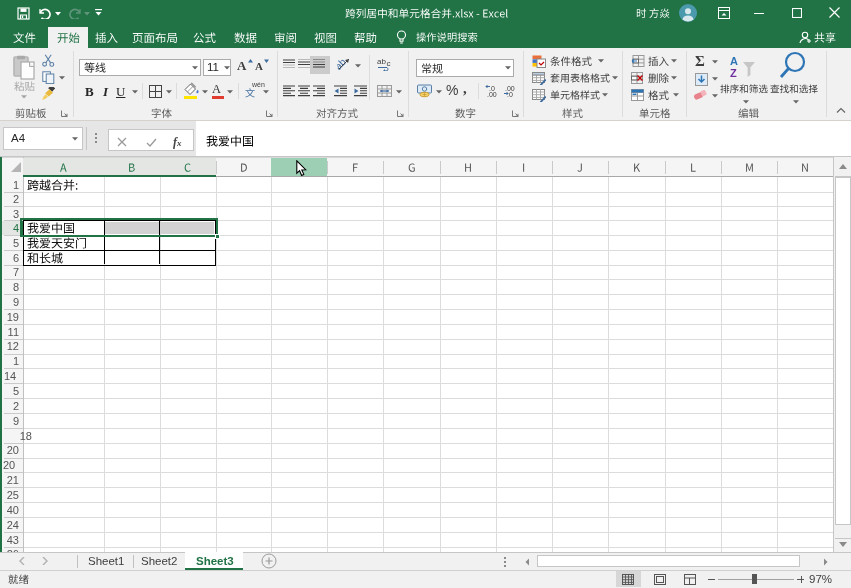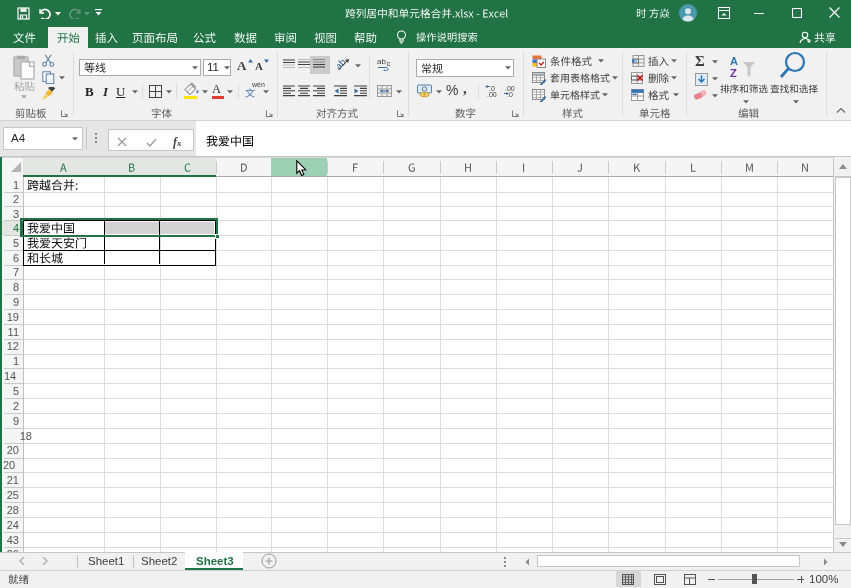--- a/index.html
+++ b/index.html
@@ -970,21 +970,21 @@
     <div style="position:absolute;left:16px;top:429.6px;width:16px;text-align:right;font:11px 'Liberation Sans',sans-serif;color:#555">18</div>
     <div style="position:absolute;left:4.0px;top:457.5px;width:19.0px;height:1.0px;background:#cacaca"></div>
     <div style="position:absolute;left:3.0px;top:444.4px;width:16px;text-align:right;font:11px 'Liberation Sans',sans-serif;color:#555">20</div>
     <div style="position:absolute;left:4.0px;top:472.4px;width:19.0px;height:1.0px;background:#cacaca"></div>
     <div style="position:absolute;left:3.0px;top:459.2px;width:16px;text-align:left;font:11px 'Liberation Sans',sans-serif;color:#555">20</div>
     <div style="position:absolute;left:4.0px;top:487.2px;width:19.0px;height:1.0px;background:#cacaca"></div>
     <div style="position:absolute;left:3.0px;top:474.1px;width:16px;text-align:right;font:11px 'Liberation Sans',sans-serif;color:#555">21</div>
     <div style="position:absolute;left:4.0px;top:502.1px;width:19.0px;height:1.0px;background:#cacaca"></div>
     <div style="position:absolute;left:3.0px;top:488.9px;width:16px;text-align:right;font:11px 'Liberation Sans',sans-serif;color:#555">25</div>
     <div style="position:absolute;left:4.0px;top:517.0px;width:19.0px;height:1.0px;background:#cacaca"></div>
-    <div style="position:absolute;left:3.0px;top:503.8px;width:16px;text-align:right;font:11px 'Liberation Sans',sans-serif;color:#555">28</div>
+    <div style="position:absolute;left:3.0px;top:503.8px;width:16px;text-align:right;font:11px 'Liberation Sans',sans-serif;color:#555">40</div>
     <div style="position:absolute;left:4.0px;top:531.8px;width:19.0px;height:1.0px;background:#cacaca"></div>
     <div style="position:absolute;left:3.0px;top:518.7px;width:16px;text-align:right;font:11px 'Liberation Sans',sans-serif;color:#555">24</div>
     <div style="position:absolute;left:4.0px;top:546.6px;width:19.0px;height:1.0px;background:#cacaca"></div>
     <div style="position:absolute;left:3.0px;top:533.5px;width:16px;text-align:right;font:11px 'Liberation Sans',sans-serif;color:#555">43</div>
     <div style="position:absolute;left:4.0px;top:551.5px;width:19.0px;height:1.0px;background:#cacaca"></div>
     <div style="position:absolute;left:3.0px;top:548.4px;width:16px;text-align:right;font:11px 'Liberation Sans',sans-serif;color:#555">26</div>
     <div style="position:absolute;left:21.0px;top:220.8px;width:2.2px;height:14.7px;background:#217346"></div>
     <div style="position:absolute;left:26.5px;top:179.0px">
       <svg class="t " width="51.3" height="13.9" style="width:51.3px;height:13.9px">
         <g fill="#111" transform="translate(0,10.56) scale(0.012000)">
@@ -1097,13 +1097,13 @@
     </svg>
     <svg style="position:absolute;left:684px;top:574px" width="12" height="11" viewBox="0 0 12 11" fill="none" stroke="#555">
       <rect x="0.5" y="0.5" width="11" height="10"></rect>
       <path d="M0.5 4 h11 M5.5 4 v6.5"></path>
     </svg>
     <div style="position:absolute;left:708.0px;top:578.5px;width:7.0px;height:1.5px;background:#555"></div>
     <div style="position:absolute;left:718.0px;top:579.0px;width:76.0px;height:1.0px;background:#a0a0a0"></div>
     <div style="position:absolute;left:752.0px;top:574.0px;width:5.0px;height:10.0px;background:#555"></div>
     <div style="position:absolute;left:797.0px;top:578.5px;width:7.0px;height:1.5px;background:#555"></div>
     <div style="position:absolute;left:800.5px;top:575.5px;width:1.5px;height:7.5px;background:#555"></div>
-    <div style="position:absolute;left:809px;top:573px;font:11.5px 'Liberation Sans',sans-serif;color:#3e3e3e">100%</div>
+    <div style="position:absolute;left:809px;top:573px;font:11.5px 'Liberation Sans',sans-serif;color:#3e3e3e">97%</div>
   </div>
 </body></html>

